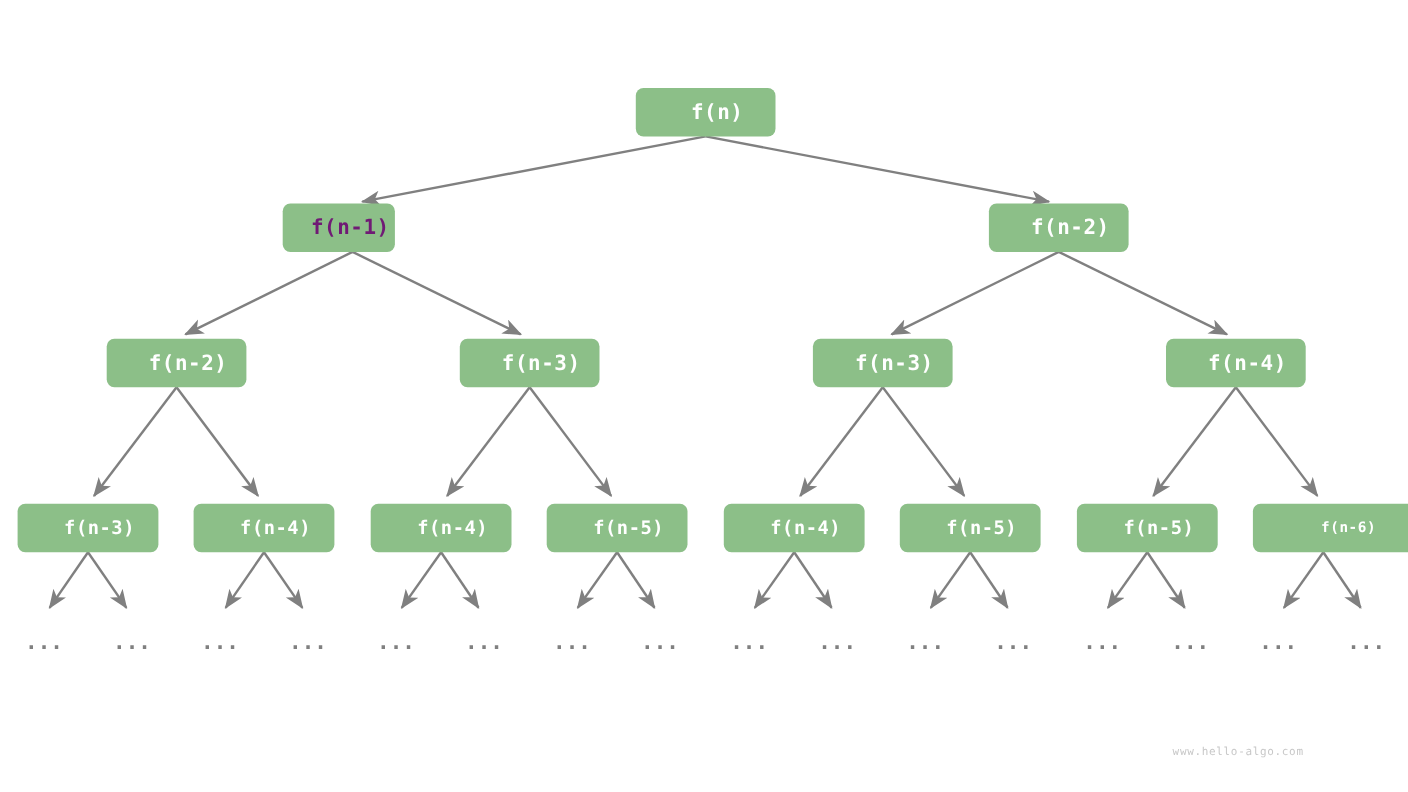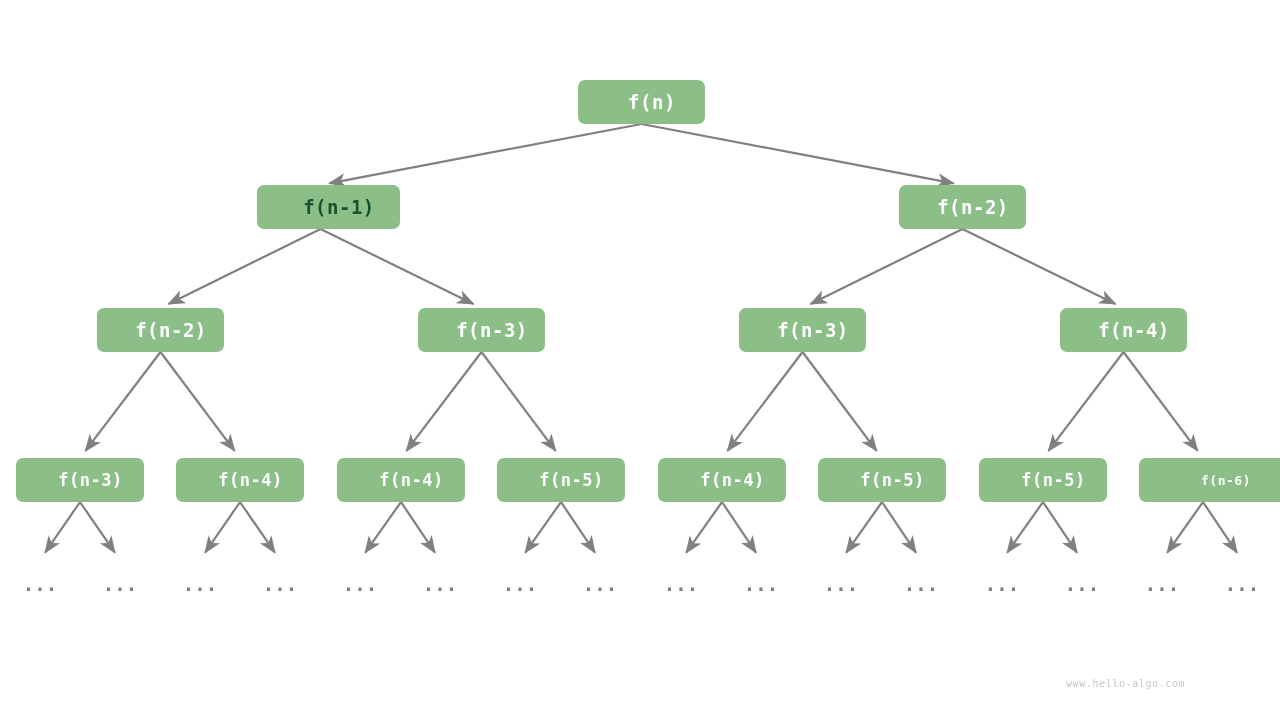--- a/index.html
+++ b/index.html
@@ -105,21 +105,21 @@
         <line x1="882" y1="502" x2="915.9780216925221" y2="552.5314168760586" stroke="#808080" stroke-width="2.2" stroke-linecap="butt" marker-end="url(#arrowhead)"></line>
         <line x1="1043" y1="502" x2="1007.195122359772" y2="552.6508025154445" stroke="#808080" stroke-width="2.2" stroke-linecap="butt" marker-end="url(#arrowhead)"></line>
         <line x1="1043" y1="502" x2="1076.9780216925221" y2="552.5314168760586" stroke="#808080" stroke-width="2.2" stroke-linecap="butt" marker-end="url(#arrowhead)"></line>
         <line x1="1203" y1="502" x2="1167.195122359772" y2="552.6508025154445" stroke="#808080" stroke-width="2.2" stroke-linecap="butt" marker-end="url(#arrowhead)"></line>
         <line x1="1203" y1="502" x2="1236.9780216925221" y2="552.5314168760586" stroke="#808080" stroke-width="2.2" stroke-linecap="butt" marker-end="url(#arrowhead)"></line>
       </g>
   </svg>
 
   <div id="nodes-layer">
       <div class="node" style="left: 578px; top: 80px; width: 127px; height: 44px; font-size: 19px; background: rgb(140, 191, 136); color: rgb(255, 255, 255);">f(n)</div>
-      <div class="node" style="left: 257px; top: 185px; width: 143px; height: 44px; font-size: 19px; background: rgb(140, 191, 136); color: #14532d;">f(n-1)</div>
+      <div class="node" style="left: 257px; top: 185px; width: 102px; height: 44px; font-size: 19px; background: rgb(140, 191, 136); color: #701a75;">f(n-1)</div>
       <div class="node" style="left: 899px; top: 185px; width: 127px; height: 44px; font-size: 19px; background: rgb(140, 191, 136); color: rgb(255, 255, 255);">f(n-2)</div>
       <div class="node" style="left: 97px; top: 308px; width: 127px; height: 44px; font-size: 19px; background: rgb(140, 191, 136); color: rgb(255, 255, 255);">f(n-2)</div>
       <div class="node" style="left: 418px; top: 308px; width: 127px; height: 44px; font-size: 19px; background: rgb(140, 191, 136); color: rgb(255, 255, 255);">f(n-3)</div>
       <div class="node" style="left: 739px; top: 308px; width: 127px; height: 44px; font-size: 19px; background: rgb(140, 191, 136); color: rgb(255, 255, 255);">f(n-3)</div>
       <div class="node" style="left: 1060px; top: 308px; width: 127px; height: 44px; font-size: 19px; background: rgb(140, 191, 136); color: rgb(255, 255, 255);">f(n-4)</div>
       <div class="node" style="left: 16px; top: 458px; width: 128px; height: 44px; font-size: 17px; background: rgb(140, 191, 136); color: rgb(255, 255, 255);">f(n-3)</div>
       <div class="node" style="left: 176px; top: 458px; width: 128px; height: 44px; font-size: 17px; background: rgb(140, 191, 136); color: rgb(255, 255, 255);">f(n-4)</div>
       <div class="node" style="left: 337px; top: 458px; width: 128px; height: 44px; font-size: 17px; background: rgb(140, 191, 136); color: rgb(255, 255, 255);">f(n-4)</div>
       <div class="node" style="left: 497px; top: 458px; width: 128px; height: 44px; font-size: 17px; background: rgb(140, 191, 136); color: rgb(255, 255, 255);">f(n-5)</div>
       <div class="node" style="left: 658px; top: 458px; width: 128px; height: 44px; font-size: 17px; background: rgb(140, 191, 136); color: rgb(255, 255, 255);">f(n-4)</div>

